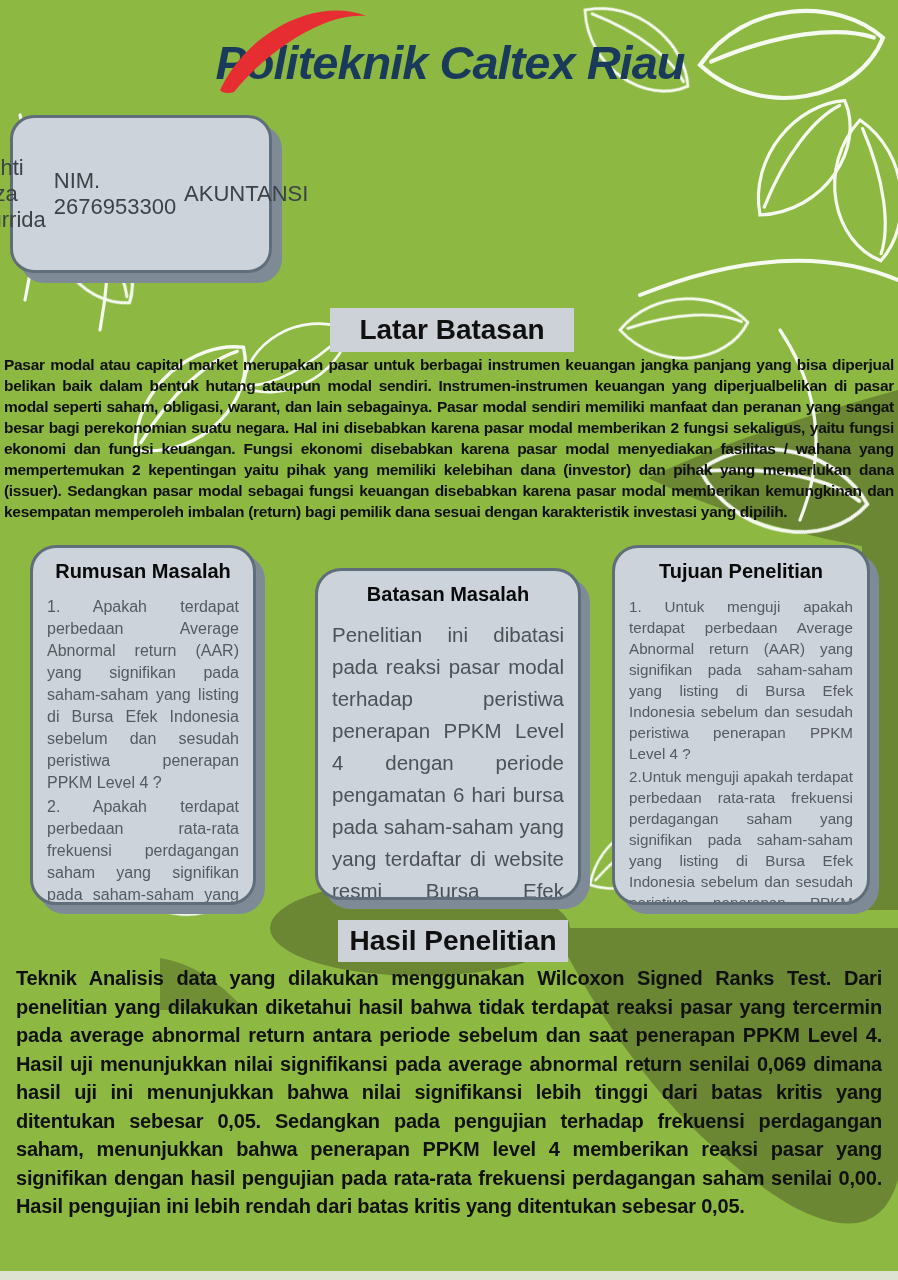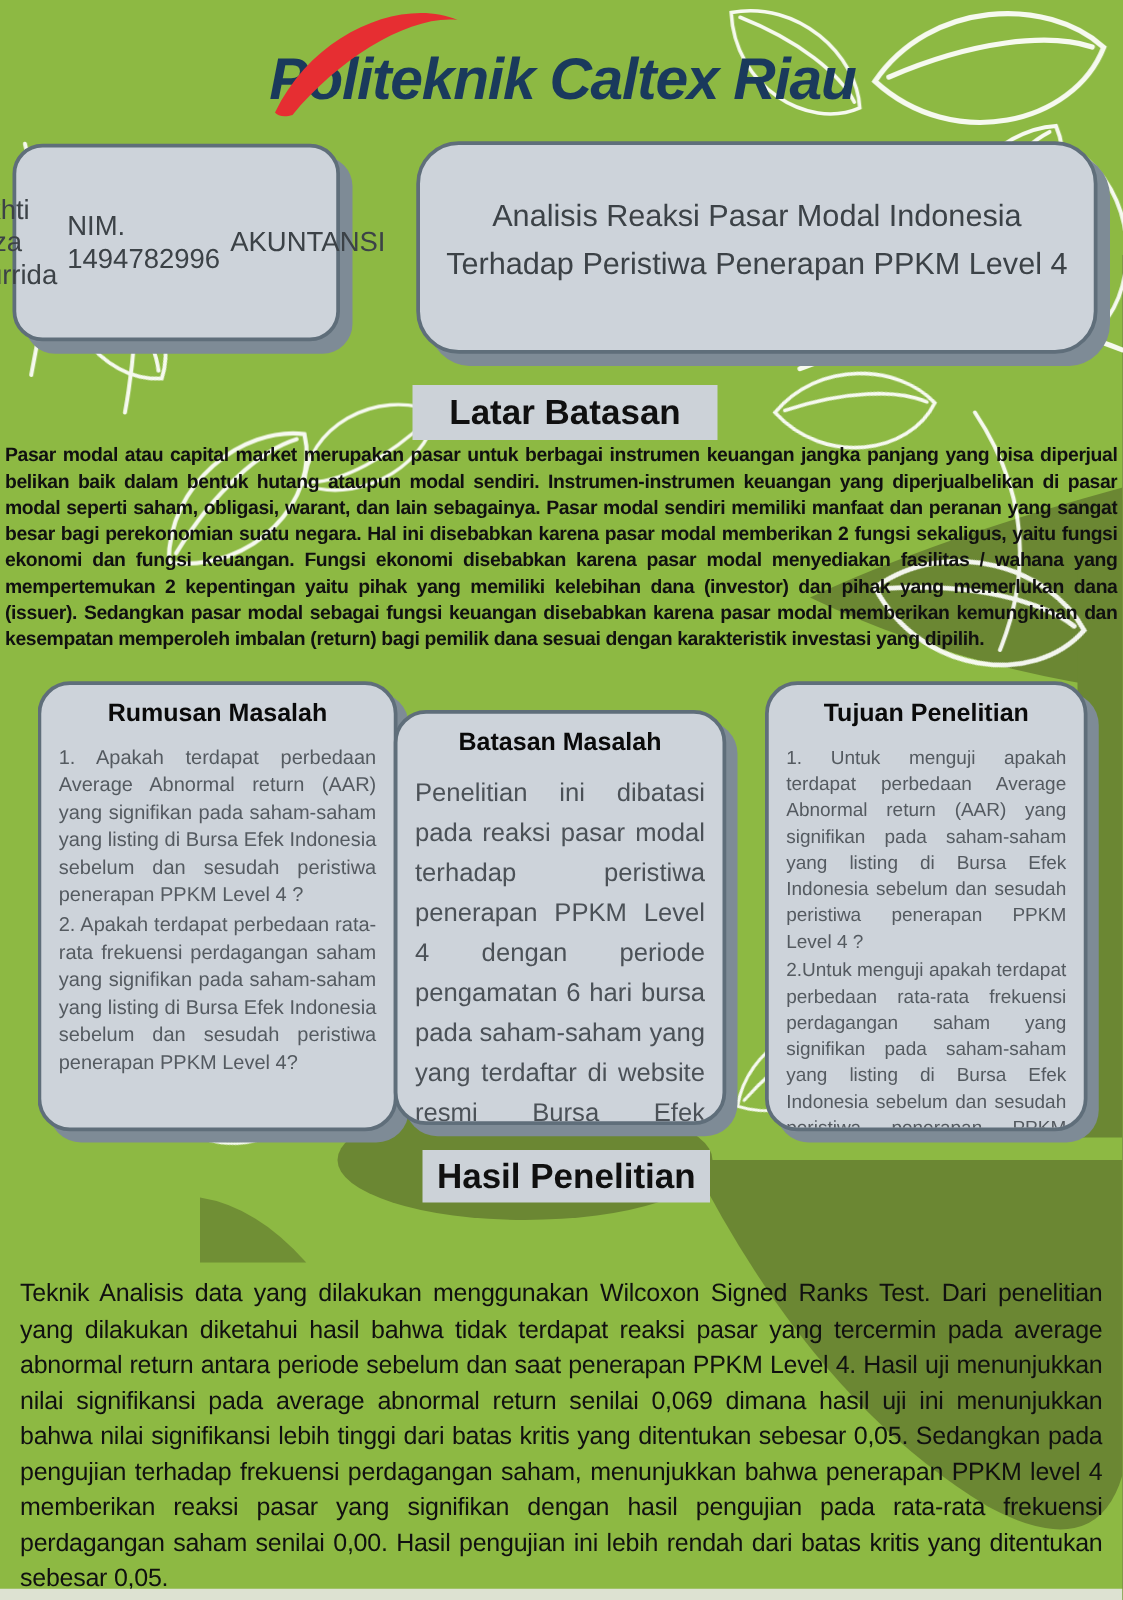--- a/index.html
+++ b/index.html
@@ -81,23 +81,23 @@
   .hasil-heading{left:338px;top:920px;width:230px;height:42px;font-size:28px;}
   
   .latar-body{
     position:absolute;left:4px;top:354px;width:890px;max-height:190px;overflow:hidden;
     color:var(--text-black);
     font-size:15.5px;font-weight:bold;line-height:21px;
     letter-spacing:-0.3px;
     text-align:justify;
   }
   .hasil-body{
-    position:absolute;left:16px;top:1021px;width:866px;max-height:300px;overflow:hidden;
+    position:absolute;left:16px;top:964px;width:866px;max-height:300px;overflow:hidden;
     color:var(--text-black);
-    font-size:20px;font-weight:normal;line-height:28.5px;
+    font-size:20px;font-weight:bold;line-height:28.5px;
     letter-spacing:-0.2px;
     text-align:justify;
   }
   
   .card{
     position:absolute;top:545px;height:360px;
     background:var(--panel-gray);
     border:3px solid var(--panel-border);
     border-radius:26px;
     box-shadow:9px 9px 0 0 var(--panel-shadow);
@@ -106,21 +106,21 @@
   }
   .card h3{
     color:#0a0a0a;font-size:20px;font-weight:bold;text-align:center;
     margin:2px 0 8px 0;
   }
   .card .body{
     color:var(--text-gray);
     text-align:justify;
     margin-top:13px;
   }
-  .card-rumusan{left:30px;width:288px;}
+  .card-rumusan{left:30px;width:226px;}
   .card-rumusan .body{font-size:16px;line-height:22px;}
   .card-batasan{left:315px;top:568px;width:266px;height:332px;}
   .card-batasan .body{font-size:20.5px;line-height:32px;color:#4b5157;}
   .card-tujuan{left:612px;width:258px;}
   .card-tujuan .body{font-size:15.2px;line-height:21px;}
   .card .body p + p{margin-top:2px;}
   .bottom-strip{
     position:absolute;left:0;bottom:0;width:898px;height:9px;
     background:var(--bottom-strip);
   }
@@ -193,28 +193,24 @@
 
   <div class="logo">
     <svg class="logo-swoosh" viewBox="0 0 190 92" aria-hidden="true">
       <path d="M8,84 C40,18 112,-8 154,10 C116,6 60,40 22,86 C16,88 10,87 8,84 Z" fill="var(--logo-red)"></path>
     </svg>
     <div class="logo-text">Politeknik Caltex Riau</div>
   </div>
 
   <div class="panel author-panel">
     <div>Ukhti Riza Nurrida</div>
-    <div>NIM. 1494782996</div>
+    <div>NIM. 2676953300</div>
     <div>AKUNTANSI</div>
   </div>
 
-  <div class="panel title-panel">
-    <div>Analisis Reaksi Pasar Modal Indonesia</div>
-    <div>Terhadap Peristiwa Penerapan PPKM Level 4</div>
-  </div>
 
   <div class="section-heading latar-heading">Latar Batasan</div>
   <div class="latar-body">Pasar modal atau capital market merupakan pasar untuk berbagai instrumen keuangan jangka panjang yang bisa diperjual belikan baik dalam bentuk hutang ataupun modal sendiri. Instrumen-instrumen keuangan yang diperjualbelikan di pasar modal seperti saham, obligasi, warant, dan lain sebagainya. Pasar modal sendiri memiliki manfaat dan peranan yang sangat besar bagi perekonomian suatu negara. Hal ini disebabkan karena pasar modal memberikan 2 fungsi sekaligus, yaitu fungsi ekonomi dan fungsi keuangan. Fungsi ekonomi disebabkan karena pasar modal menyediakan fasilitas / wahana yang mempertemukan 2 kepentingan yaitu pihak yang memiliki kelebihan dana (investor) dan pihak yang memerlukan dana (issuer). Sedangkan pasar modal sebagai fungsi keuangan disebabkan karena pasar modal memberikan kemungkinan dan kesempatan memperoleh imbalan (return) bagi pemilik dana sesuai dengan karakteristik investasi yang dipilih.</div>
 
   <div class="card card-rumusan">
     <h3>Rumusan Masalah</h3>
     <div class="body">
       <p>1. Apakah terdapat perbedaan Average Abnormal return (AAR) yang signifikan pada saham-saham yang listing di Bursa Efek Indonesia sebelum dan sesudah peristiwa penerapan PPKM Level 4 ?</p>
       <p>2. Apakah terdapat perbedaan rata-rata frekuensi perdagangan saham yang signifikan pada saham-saham yang listing di Bursa Efek Indonesia sebelum dan sesudah peristiwa penerapan PPKM Level 4?</p>
     </div>

